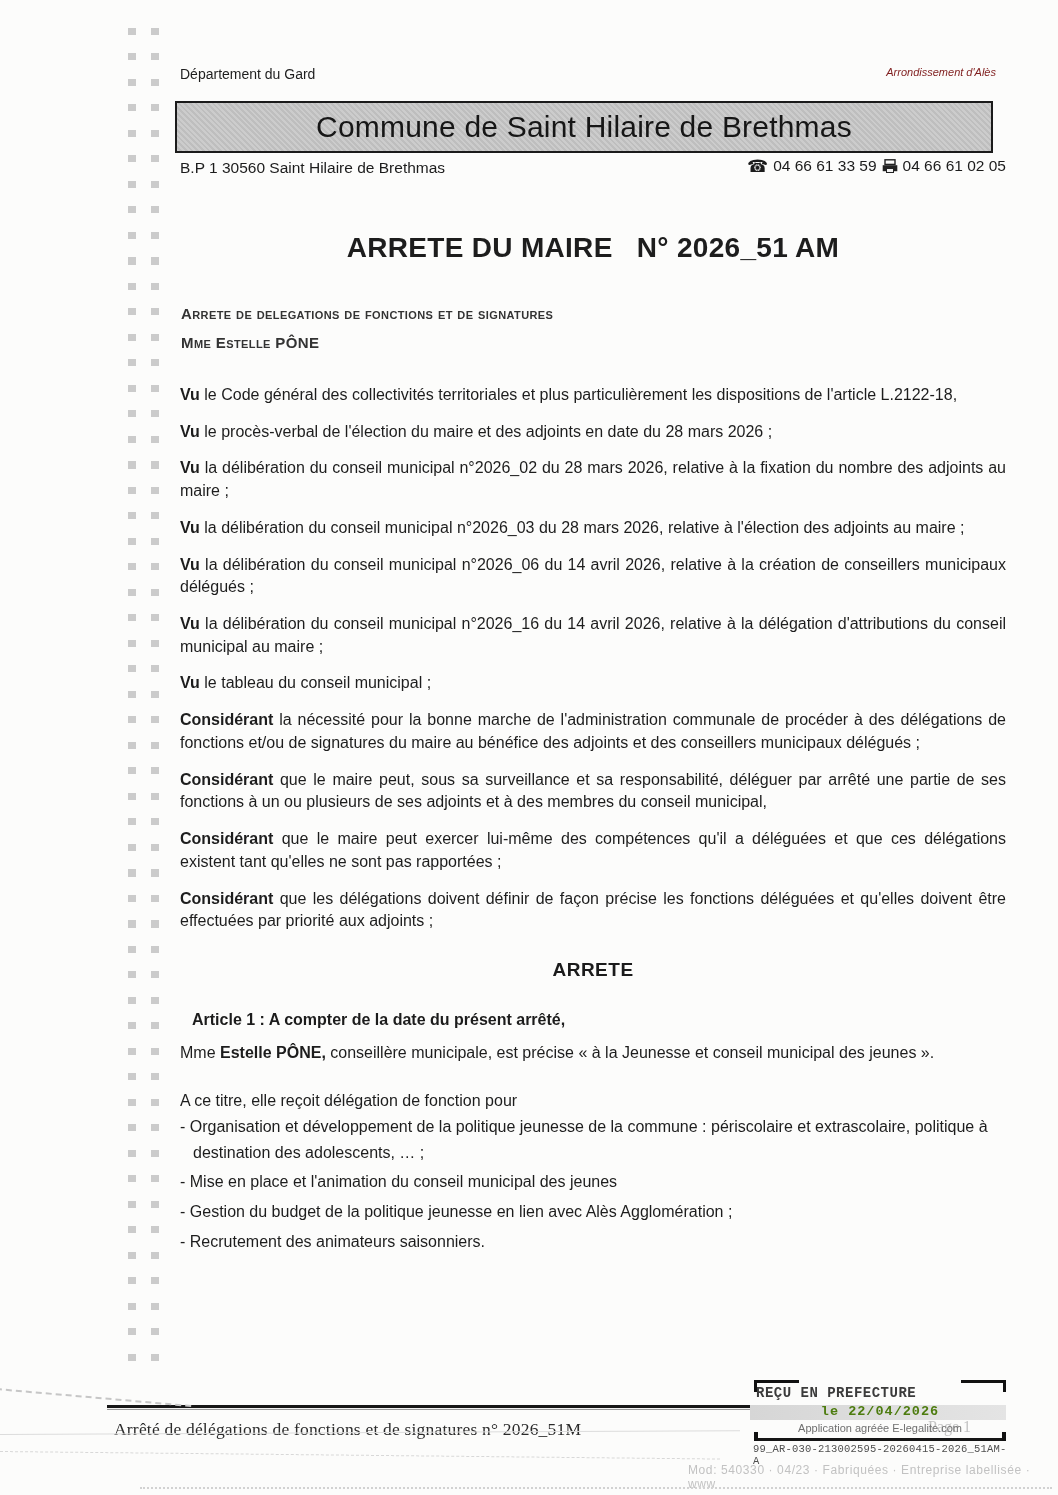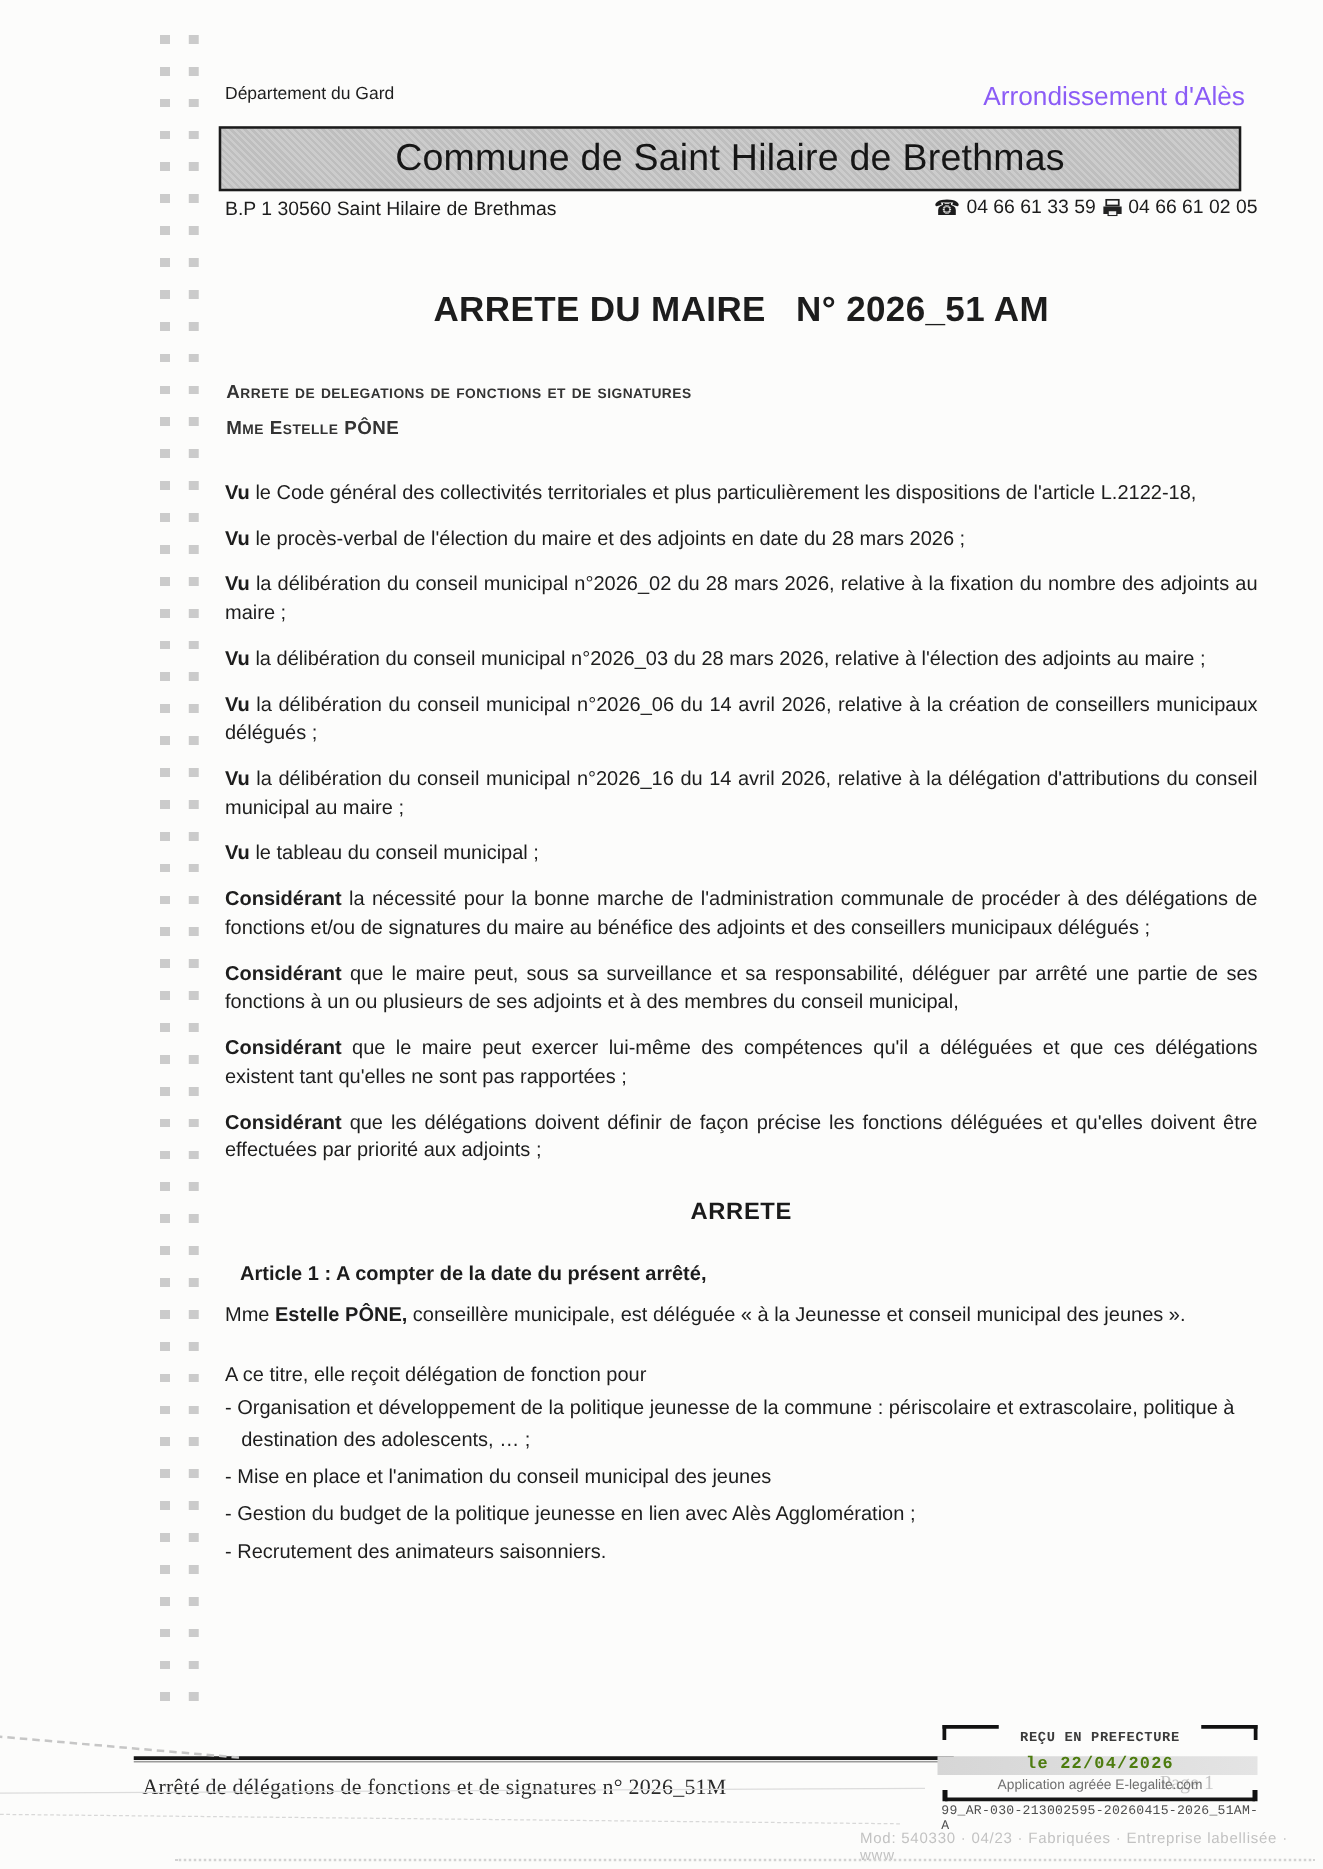--- a/index.html
+++ b/index.html
@@ -14,21 +14,21 @@
   .dotcol{
     position:absolute;top:28px;width:8px;height:1350px;
     background:repeating-linear-gradient(to bottom,#c6c6c6 0 7px,transparent 7px 25.5px);
     filter:blur(.4px);opacity:.9;
   }
   #dotcol-1{left:128px;}
   #dotcol-2{left:151px;}
 
   
   #dept{left:180px;top:66px;font-size:14px;color:#1e1e1e;}
-  #arrond{right:62px;top:66px;font-size:21px;color:#8b5cf6;}
+  #arrond{right:62px;top:66px;font-size:11px;color:#7f1d1d;font-style:italic;}
   #banner{
     left:175px;top:101px;width:814px;height:48px;
     background:#c8c8c8;
     background-image:repeating-linear-gradient(45deg,rgba(255,255,255,.08) 0 2px,rgba(0,0,0,.05) 2px 4px);
     border:2px solid #1b1b1b;
     text-align:center;line-height:48px;font-size:30px;color:#161616;
     letter-spacing:.2px;
   }
   #bp-line{left:180px;top:159px;font-size:15.5px;color:#1c1c1c;}
   #contacts{right:52px;top:157px;font-size:15.5px;color:#1c1c1c;display:flex;align-items:center;gap:5px;}
@@ -73,23 +73,23 @@
     left:928px;top:1418px;font-family:"Liberation Serif", serif;
     font-size:16px;color:#c4c4c4;z-index:0;
   }
   #stamp{left:756px;top:1382px;width:248px;height:56px;z-index:1;border-bottom:3px solid #151515;}
   .corner{position:absolute;width:16px;height:9px;}
   .corner.tl{left:-2px;top:-2px;border-left:3px solid #111;border-top:3px solid #111;width:42px;}
   .corner.tr{right:-2px;top:-2px;border-right:3px solid #111;border-top:3px solid #111;width:42px;}
   .corner.bl{left:-2px;bottom:-3px;border-left:4px solid #111;}
   .corner.br{right:-2px;bottom:-3px;border-right:4px solid #111;}
   #stamp-line1{
-    position:absolute;left:0;top:3px;width:100%;text-align:center;
+    position:absolute;left:0;top:3px;width:100%;
     font-family:"Liberation Mono", monospace;font-weight:bold;
-    font-size:11px;color:#3b3b3b;letter-spacing:.5px;
+    font-size:14px;color:#3b3b3b;letter-spacing:.5px;
   }
   #stamp-band{
     position:absolute;left:-6px;top:23px;width:256px;height:15px;
     background:linear-gradient(to right,#d6d6d6,#e4e4e4);
   }
   #stamp-line2{
     position:absolute;left:0;top:22px;width:100%;text-align:center;
     font-family:"Liberation Mono", monospace;font-weight:bold;
     font-size:13.5px;color:#4d7c0f;letter-spacing:1px;
   }
@@ -163,21 +163,21 @@
   <p class="recital"><b class="lead">Considérant</b><span class="rest"> que le maire peut, sous sa surveillance et sa responsabilité, déléguer par arrêté une partie de ses fonctions à un ou plusieurs de ses adjoints et à des membres du conseil municipal,</span></p>
 
   <p class="recital"><b class="lead">Considérant</b><span class="rest"> que le maire peut exercer lui-même des compétences qu'il a déléguées et que ces délégations existent tant qu'elles ne sont pas rapportées ;</span></p>
 
   <p class="recital"><b class="lead">Considérant</b><span class="rest"> que les délégations doivent définir de façon précise les fonctions déléguées et qu'elles doivent être effectuées par priorité aux adjoints ;</span></p>
 </div>
 
   <h3 id="arrete-heading">ARRETE</h3>
 
   <p class="article-heading">Article 1 : A compter de la date du présent arrêté,</p>
-  <p class="article-body"><span>Mme </span><b>Estelle PÔNE,</b><span> conseillère municipale, est déléguée « à la Jeunesse et conseil municipal des jeunes ».</span></p>
+  <p class="article-body"><span>Mme </span><b>Estelle PÔNE,</b><span> conseillère municipale, est précise « à la Jeunesse et conseil municipal des jeunes ».</span></p>
 
   <p class="article-intro">A ce titre, elle reçoit délégation de fonction pour</p>
   <div>
   <p class="bullet"><span class="btext">Organisation et développement de la politique jeunesse de la commune : périscolaire et extrascolaire, politique à destination des adolescents, … ;</span></p>
 
   <p class="bullet"><span class="btext">Mise en place et l'animation du conseil municipal des jeunes</span></p>
 
   <p class="bullet"><span class="btext">Gestion du budget de la politique jeunesse en lien avec Alès Agglomération ;</span></p>
 
   <p class="bullet"><span class="btext">Recrutement des animateurs saisonniers.</span></p>

